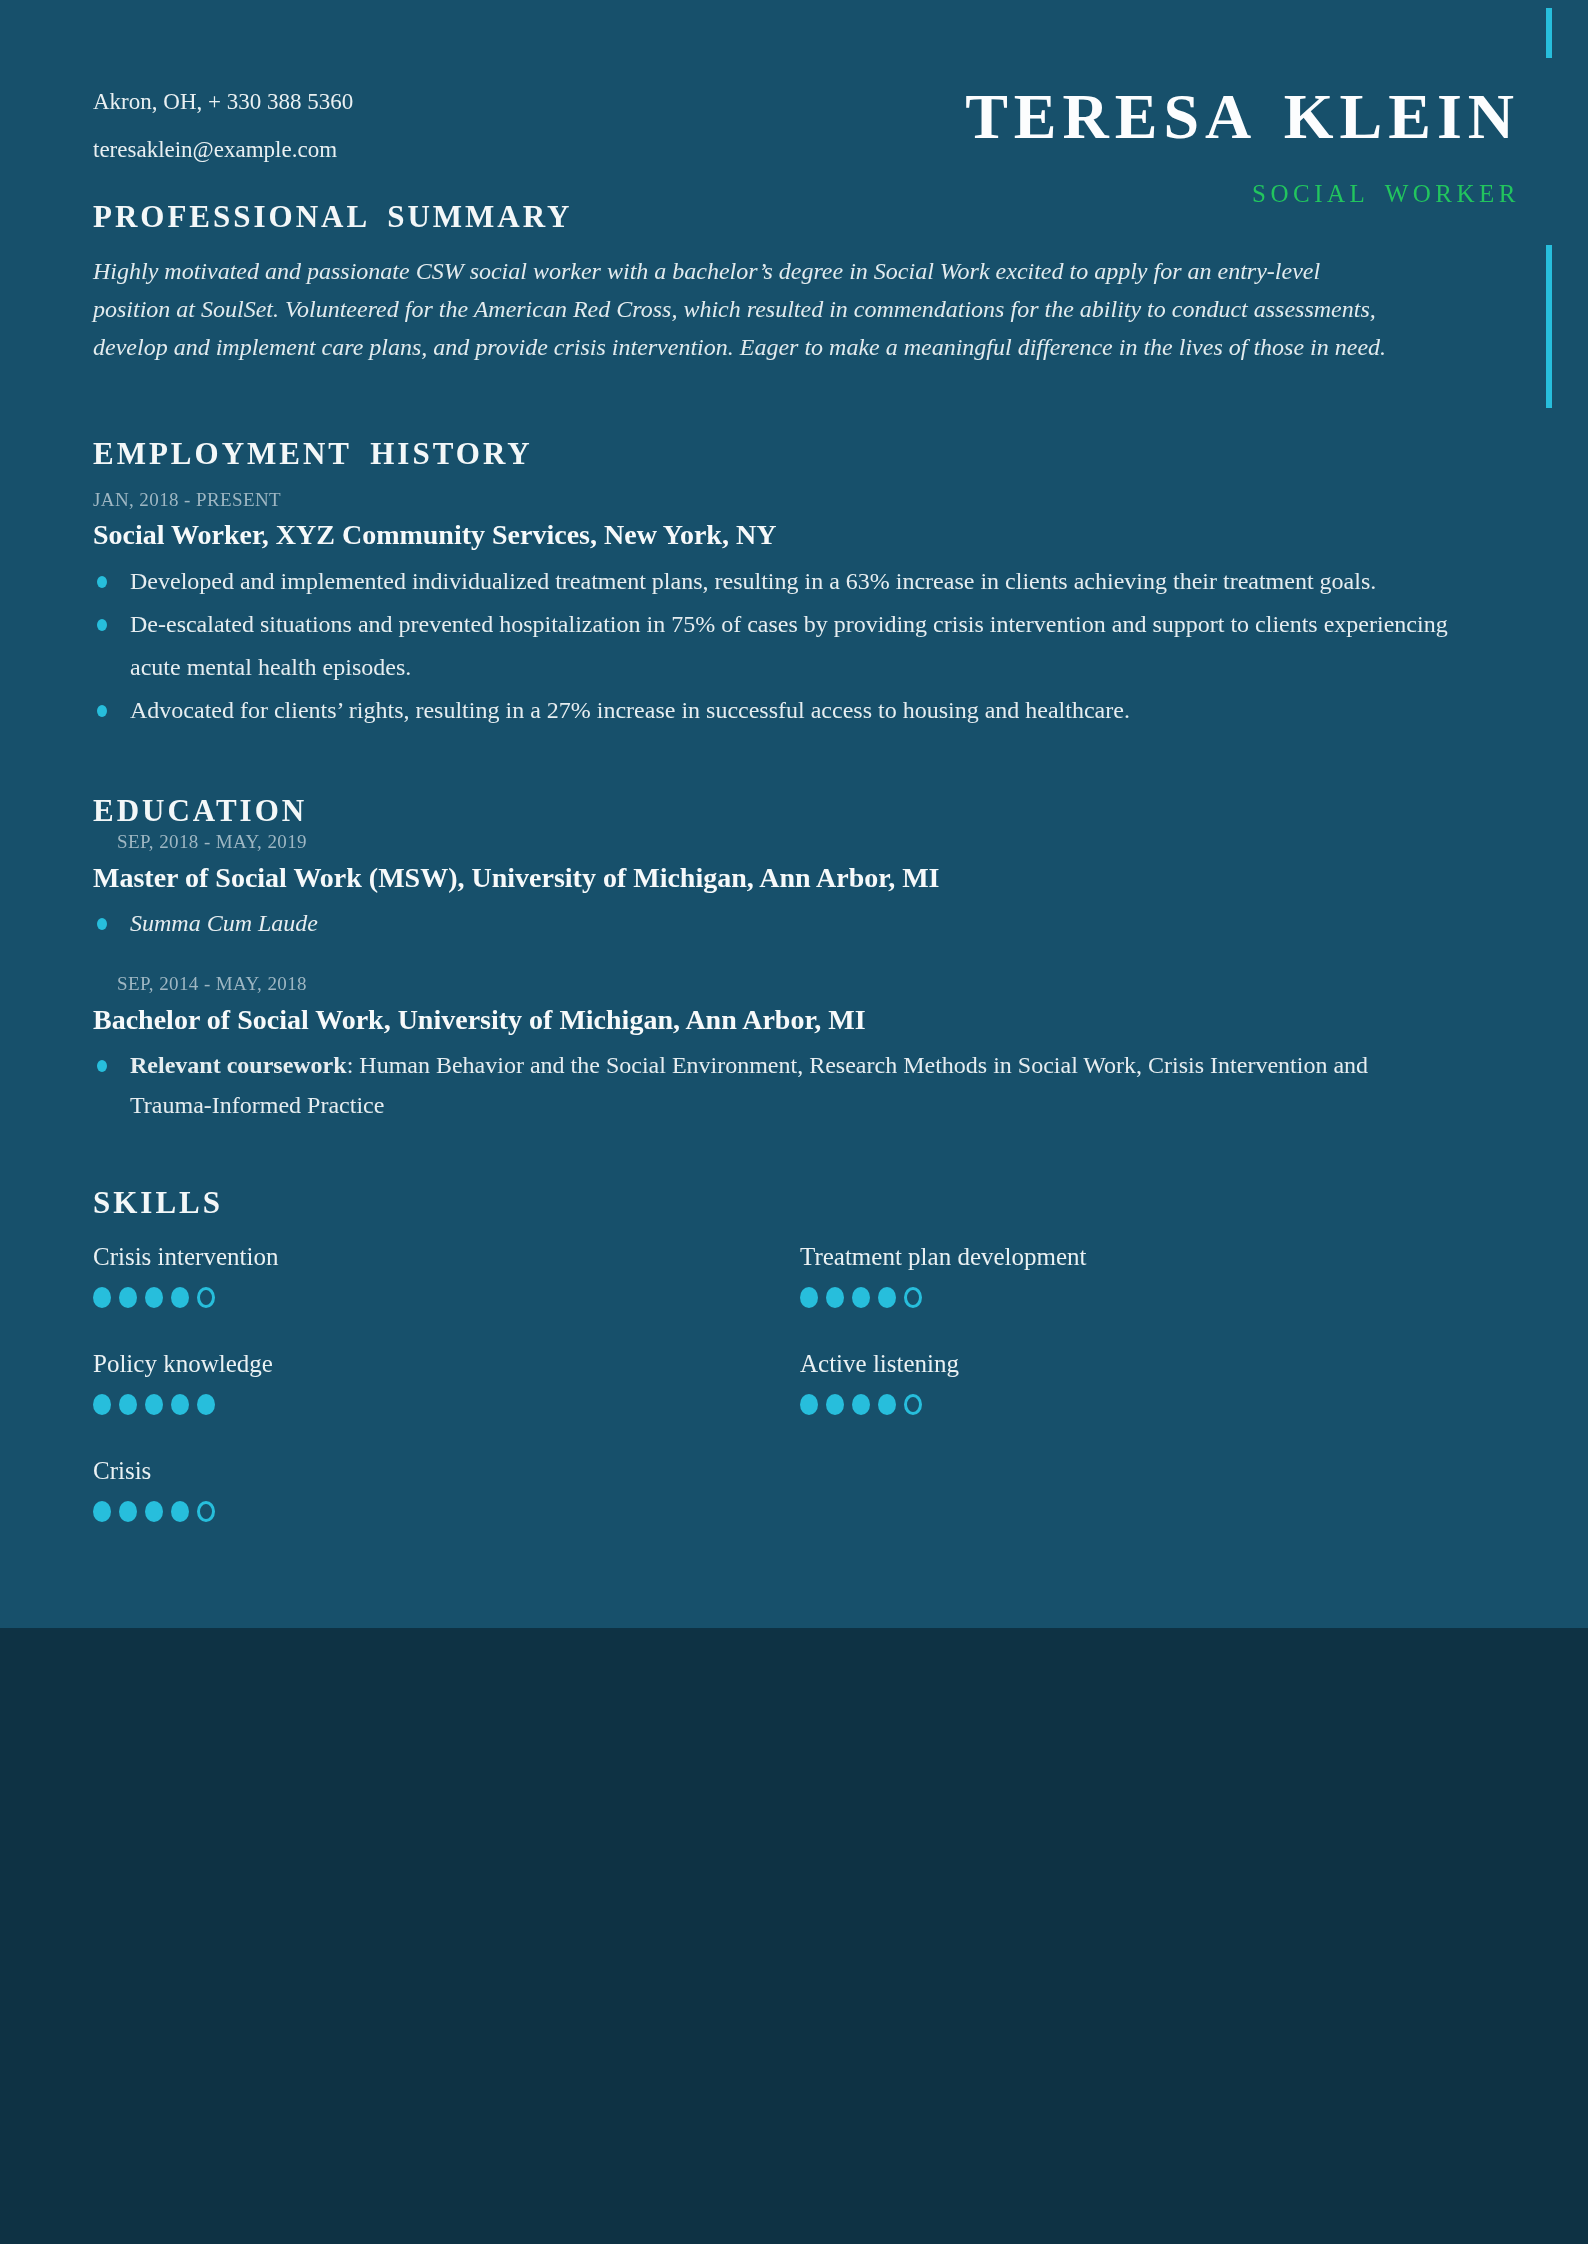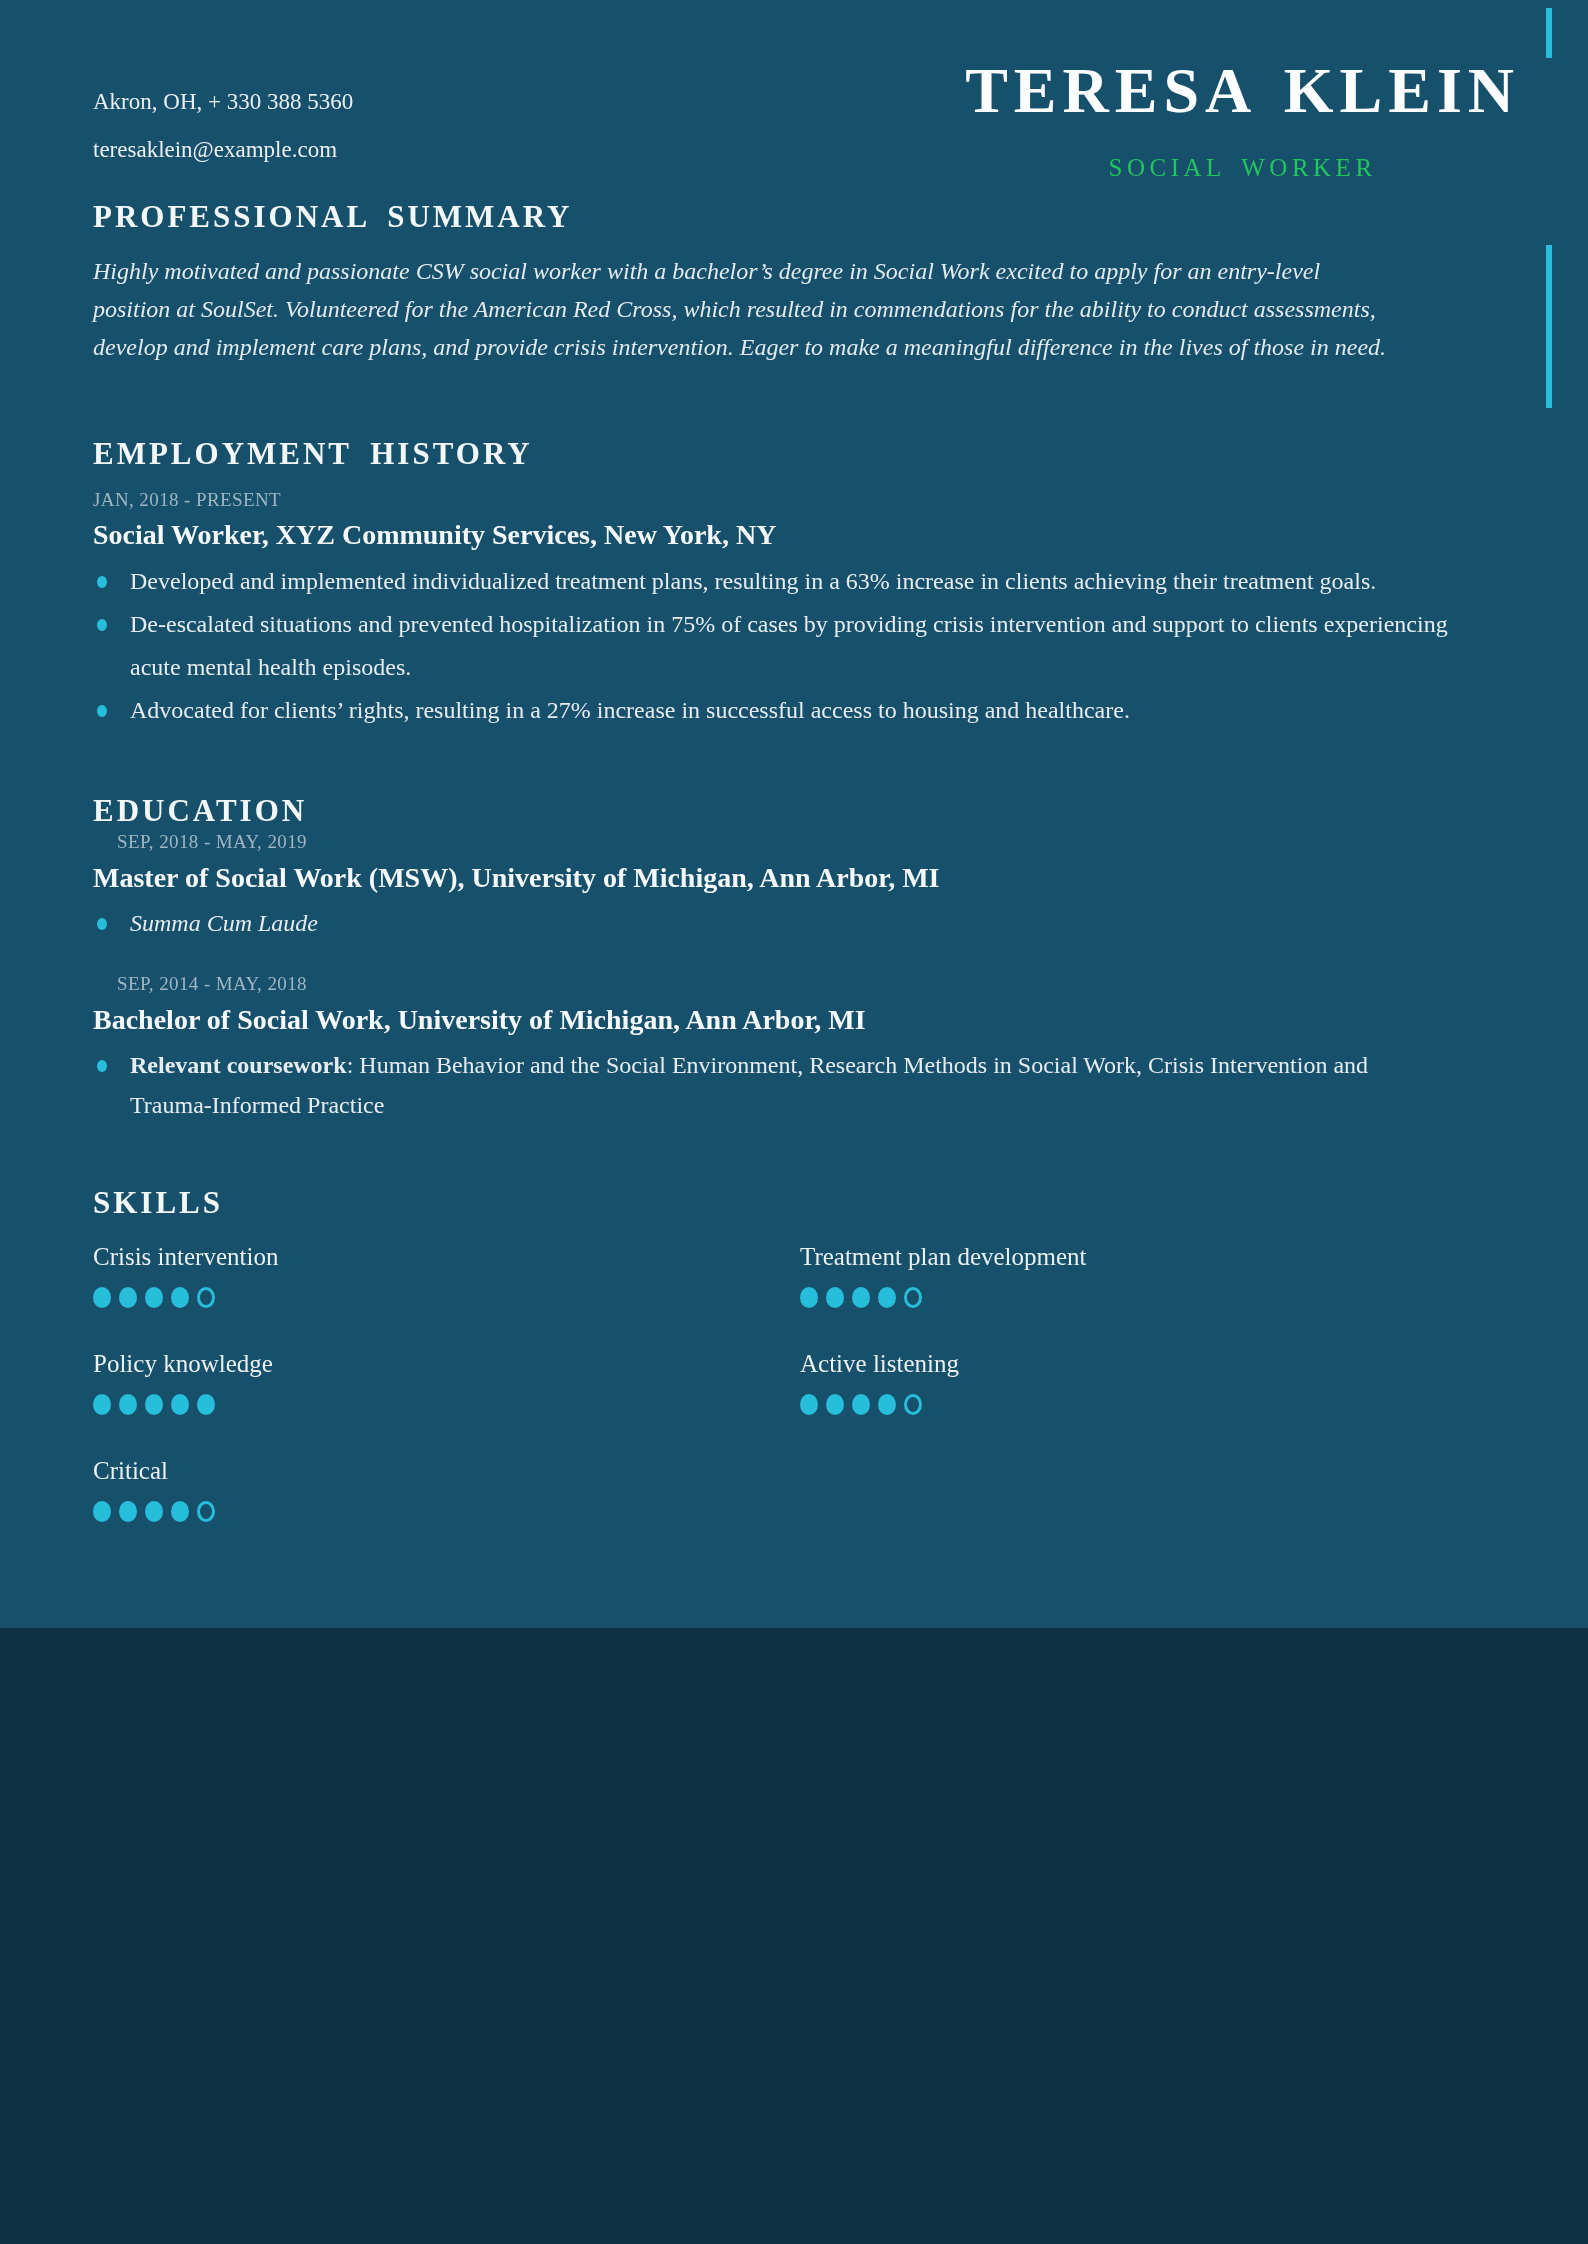--- a/index.html
+++ b/index.html
@@ -20,21 +20,21 @@
     overflow:hidden;
   }
   
   .accent-bar{position:absolute;right:36px;width:6px;background:var(--accent);}
   .bar-a{top:8px;height:50px;}
   .bar-b{top:245px;height:163px;}
 
   
   .contact{margin-left:93px;padding-top:78px;font-size:23px;color:#EAF0F2;}
   .contact div{line-height:48px;}
-  .name-block{position:absolute;top:52px;right:68px;text-align:center;}
+  .name-block{position:absolute;top:78px;right:68px;text-align:right;}
   .name-block h1{
     font-size:64px;line-height:77px;font-weight:700;
     letter-spacing:6px;word-spacing:8px;color:#FCFDFE;white-space:nowrap;
   }
   .name-block .role{
     margin-top:24px;font-size:25px;line-height:30px;
     letter-spacing:4.5px;word-spacing:6px;color:#22c55e;
   }
 
   
@@ -200,21 +200,21 @@
             <div class="skill-name">Active listening</div>
             <div class="dots">
               <span class="dot filled"></span>
               <span class="dot filled"></span>
               <span class="dot filled"></span>
               <span class="dot filled"></span>
               <span class="dot hollow"></span>
             </div>
           </div>
           <div class="skill">
-            <div class="skill-name">Critical</div>
+            <div class="skill-name">Crisis</div>
             <div class="dots">
               <span class="dot filled"></span>
               <span class="dot filled"></span>
               <span class="dot filled"></span>
               <span class="dot filled"></span>
               <span class="dot hollow"></span>
             </div>
           </div>
         </div>
     </section>

